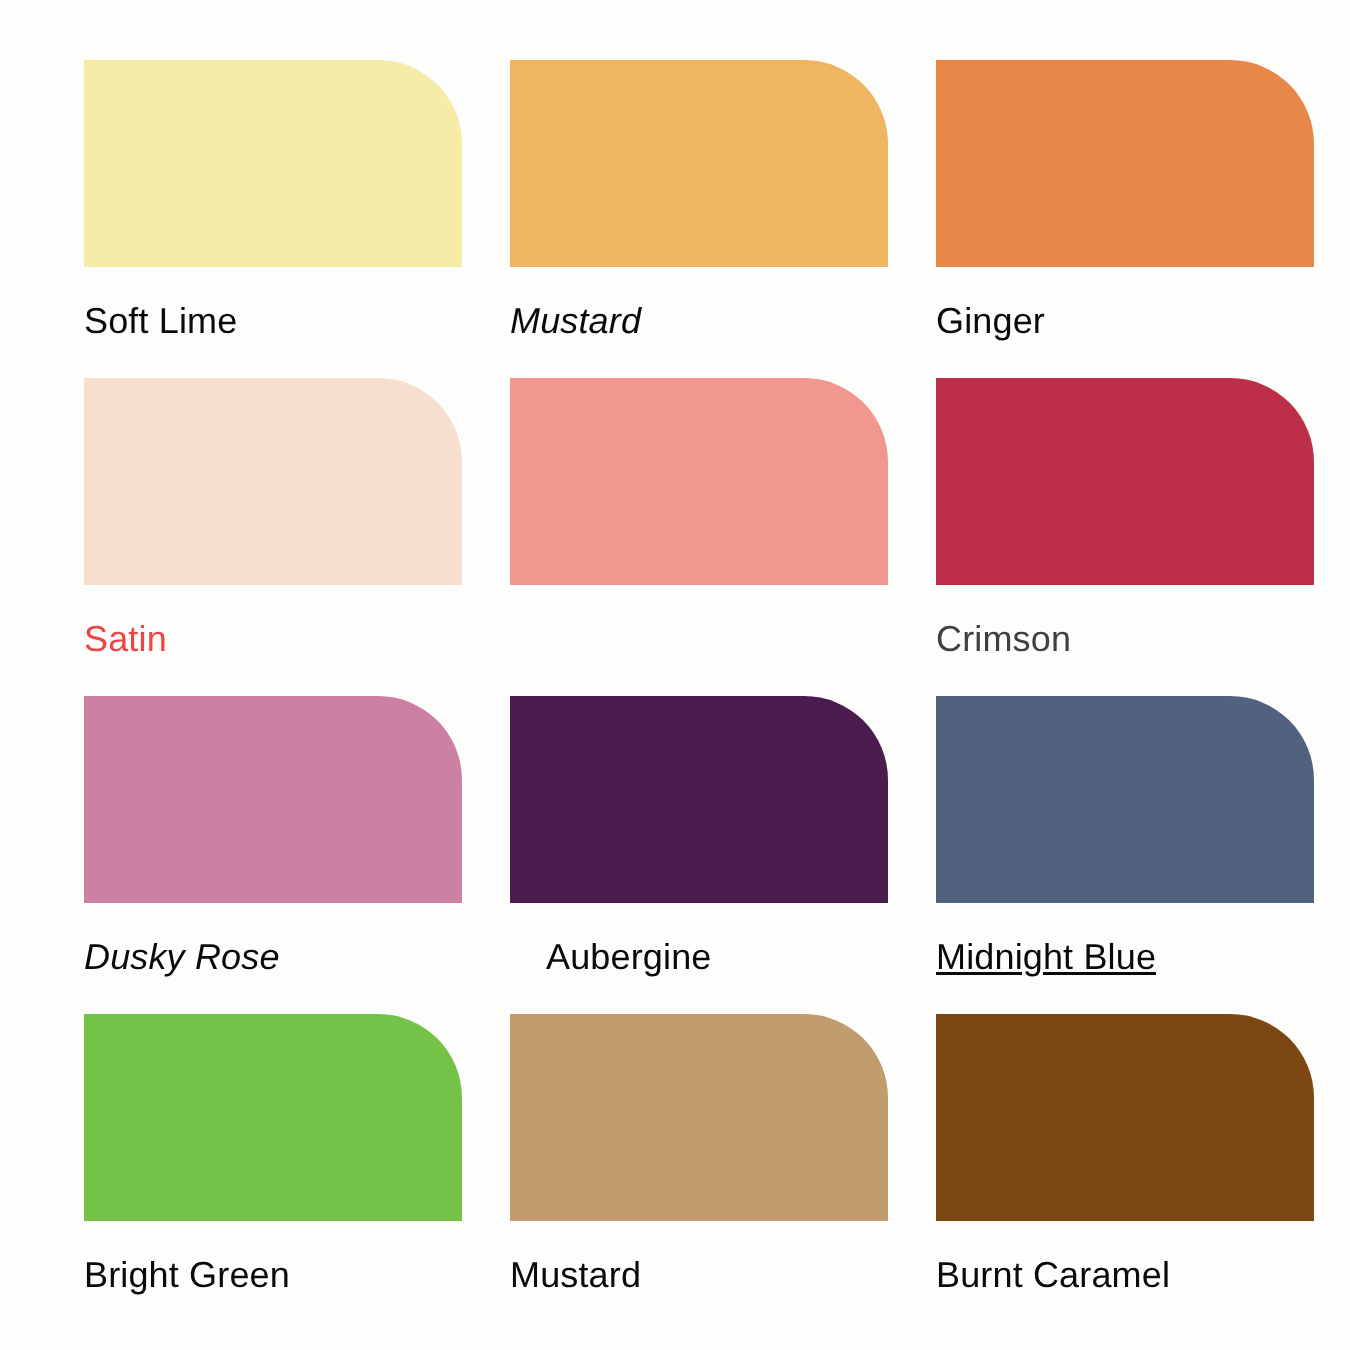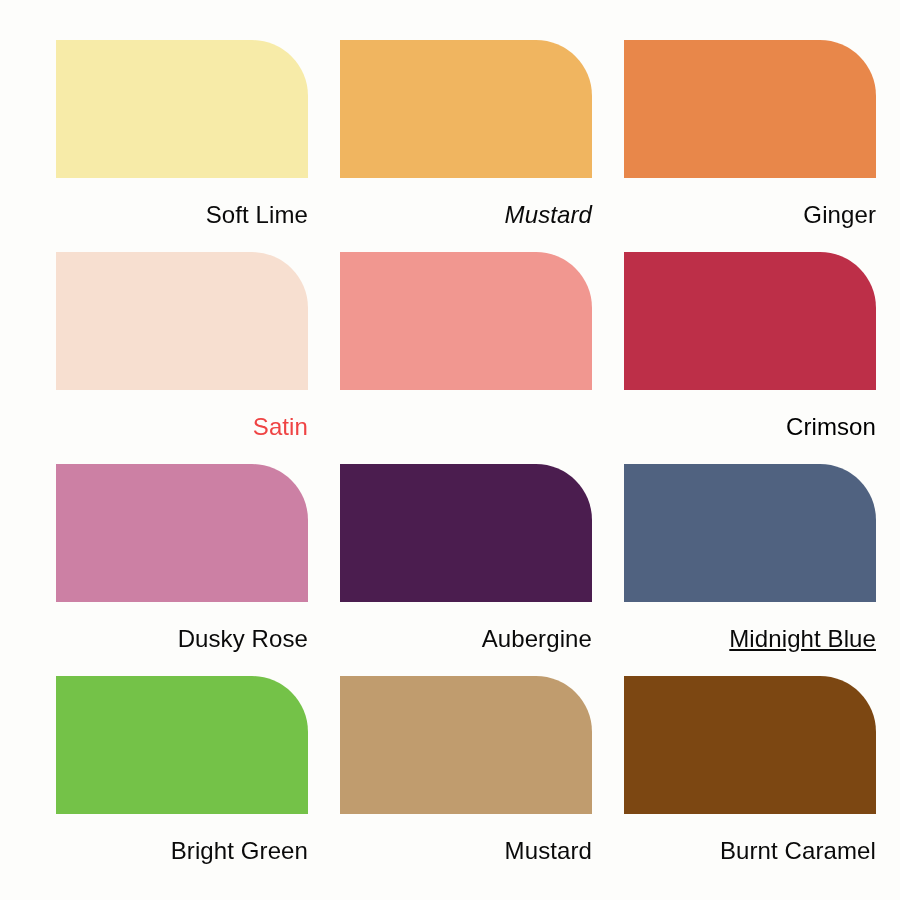--- a/index.html
+++ b/index.html
@@ -28,21 +28,21 @@
     row-gap: 0;
     padding: 40px 0 0 0;
   }
 
   .swatch-card {
     position: relative;
     width: 252px;
     height: 212px;
     display: flex;
     flex-direction: column;
-    align-items: flex-end;
+    align-items: flex-start;
     padding-left: 16px;
   }
 
   .swatch-chip {
     width: 252px;
     height: 138px;
     border-radius: 0 56px 0 0;
     flex: none;
   }
 
@@ -82,26 +82,26 @@
     <div class="swatch-chip" style="background: rgb(247, 223, 208);"></div>
     <div class="swatch-label" style="color: #ef4444;">Satin</div>
   </div>
 
   <div class="swatch-card">
     <div class="swatch-chip" style="background: rgb(241, 151, 144);"></div>
   </div>
 
   <div class="swatch-card">
     <div class="swatch-chip" style="background: rgb(189, 47, 72);"></div>
-    <div class="swatch-label" style="color: #000000;">Crimson</div>
+    <div class="swatch-label" style="color: #404040;">Crimson</div>
   </div>
 
   <div class="swatch-card">
     <div class="swatch-chip" style="background: rgb(204, 128, 164);"></div>
-    <div class="swatch-label" style="color: rgb(10, 10, 10);">Dusky Rose</div>
+    <div class="swatch-label" style="color: rgb(10, 10, 10); font-style: italic;">Dusky Rose</div>
   </div>
 
   <div class="swatch-card">
     <div class="swatch-chip" style="background: rgb(75, 29, 79);"></div>
     <div class="swatch-label" style="color: rgb(10, 10, 10); margin-left: 24px;">Aubergine</div>
   </div>
 
   <div class="swatch-card">
     <div class="swatch-chip" style="background: rgb(80, 98, 128);"></div>
     <div class="swatch-label" style="color: rgb(10, 10, 10); text-decoration: underline;">Midnight Blue</div>

